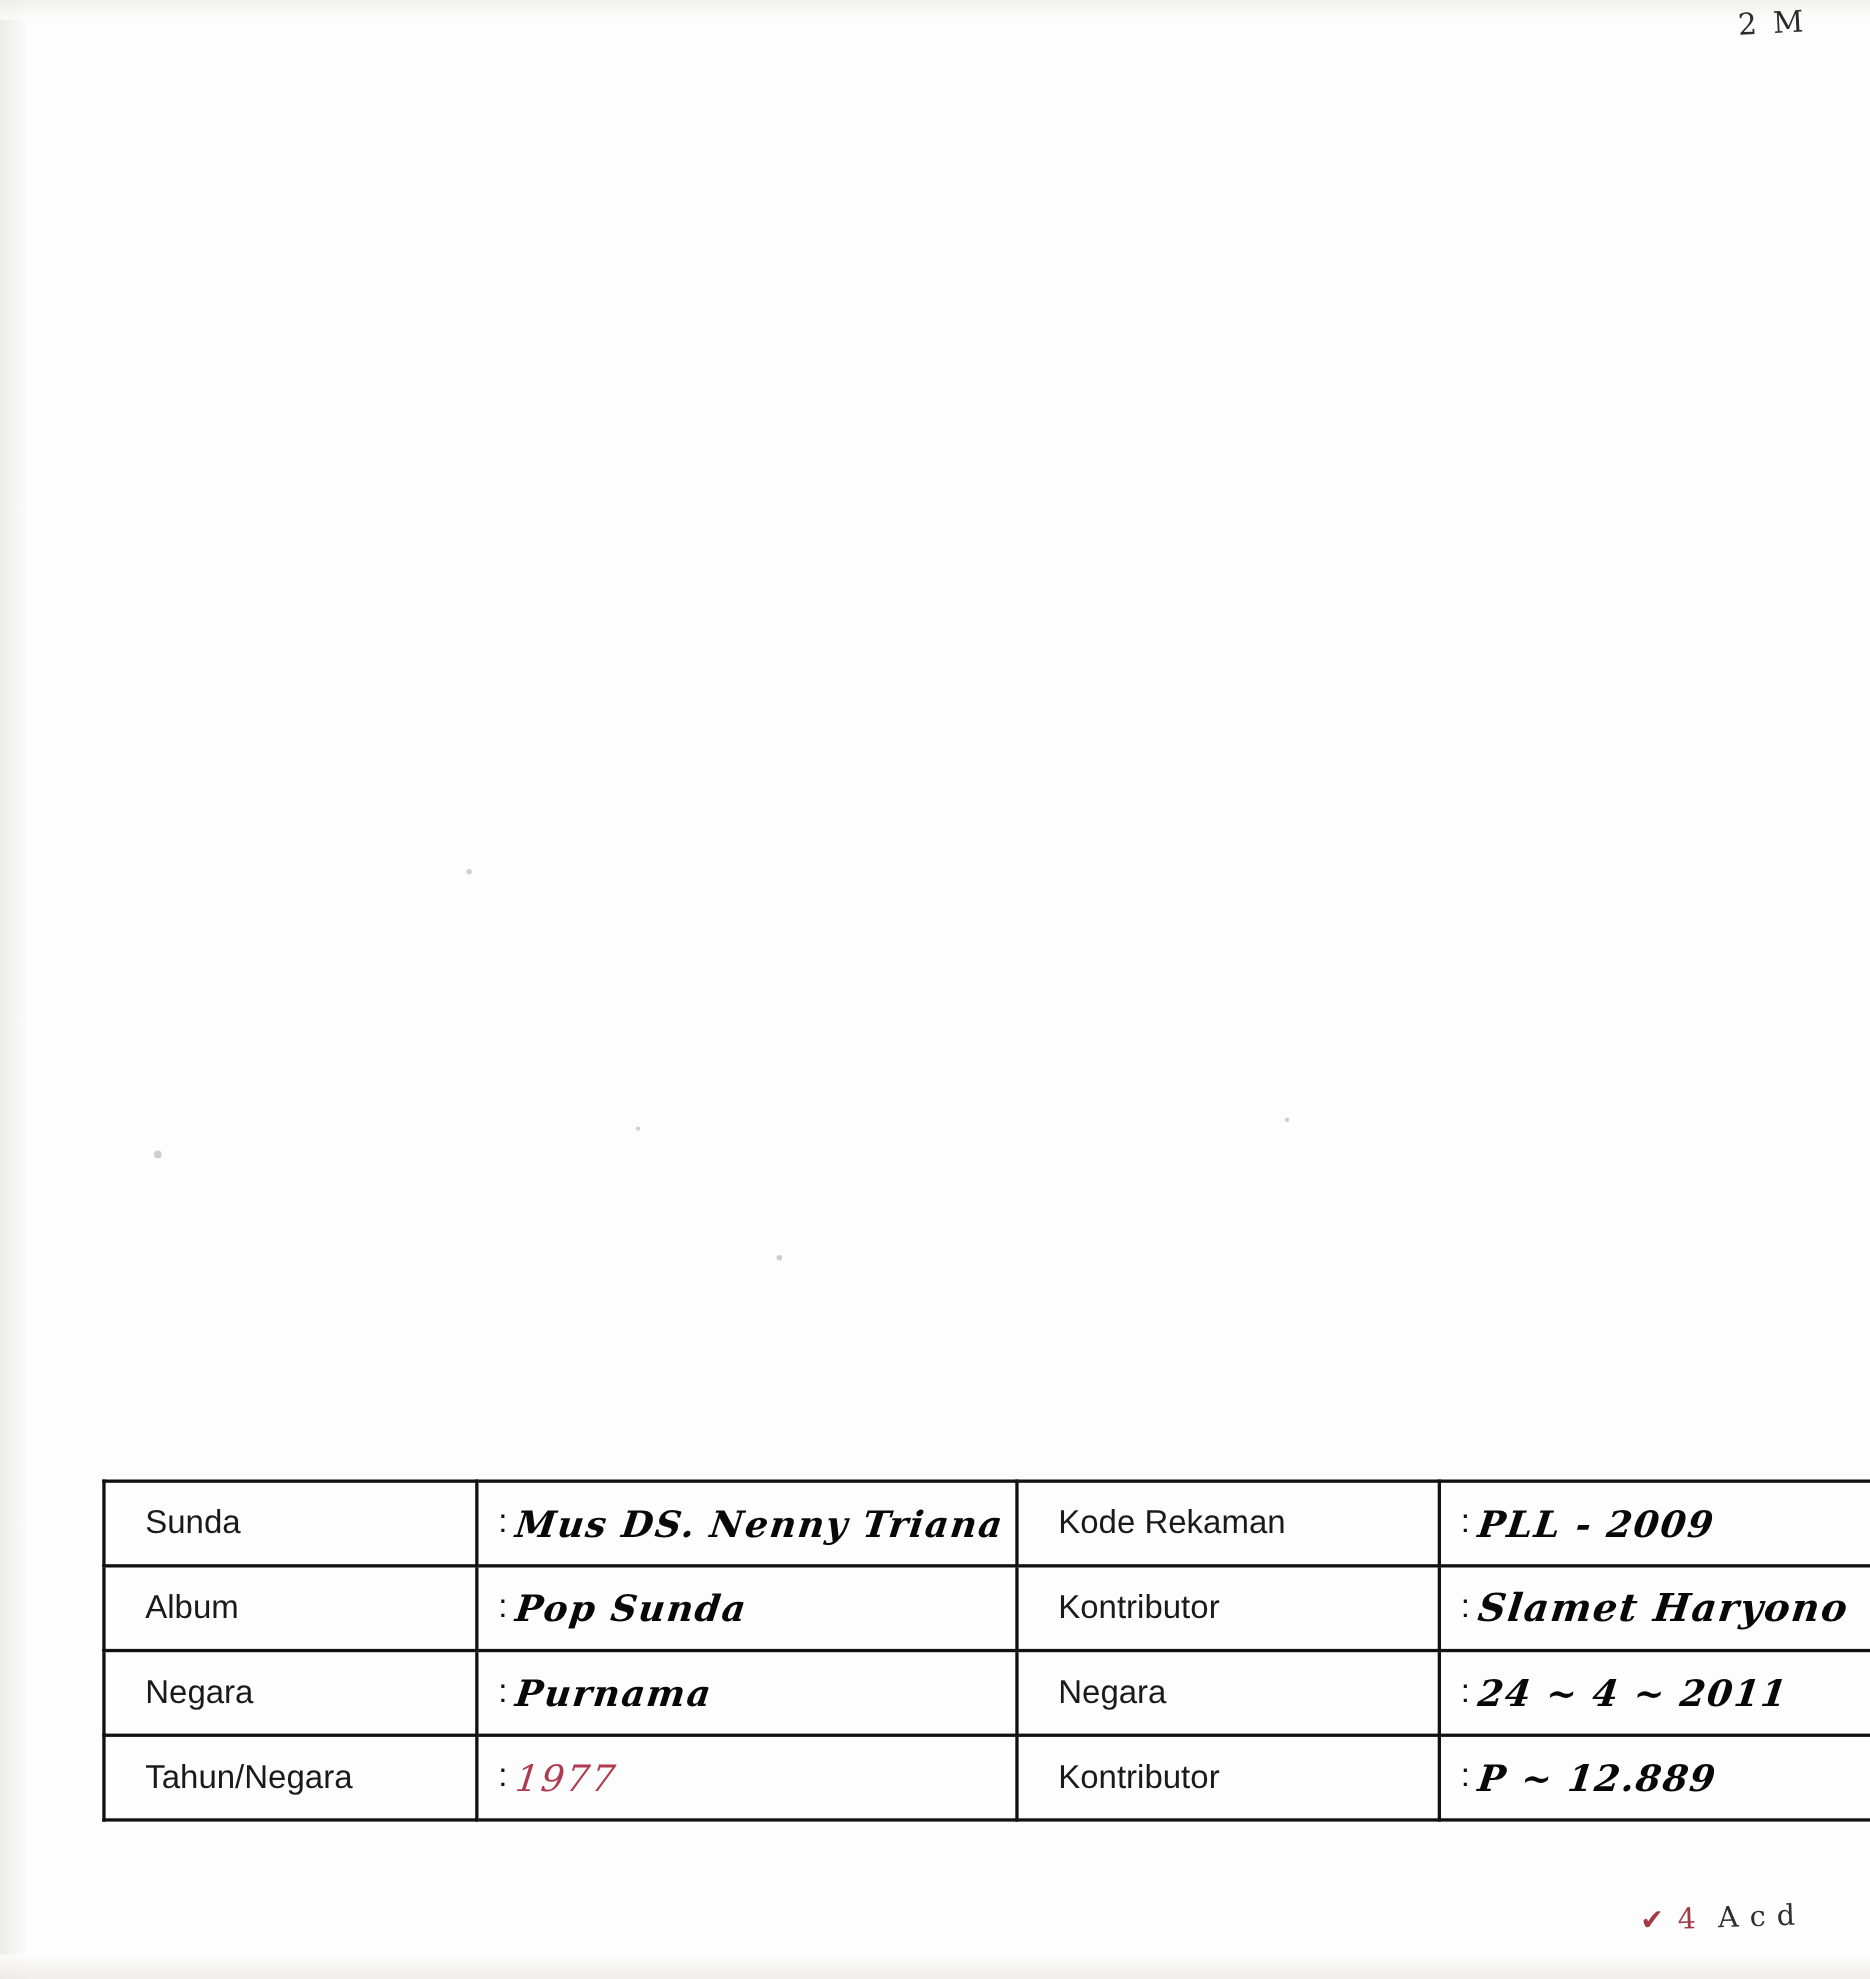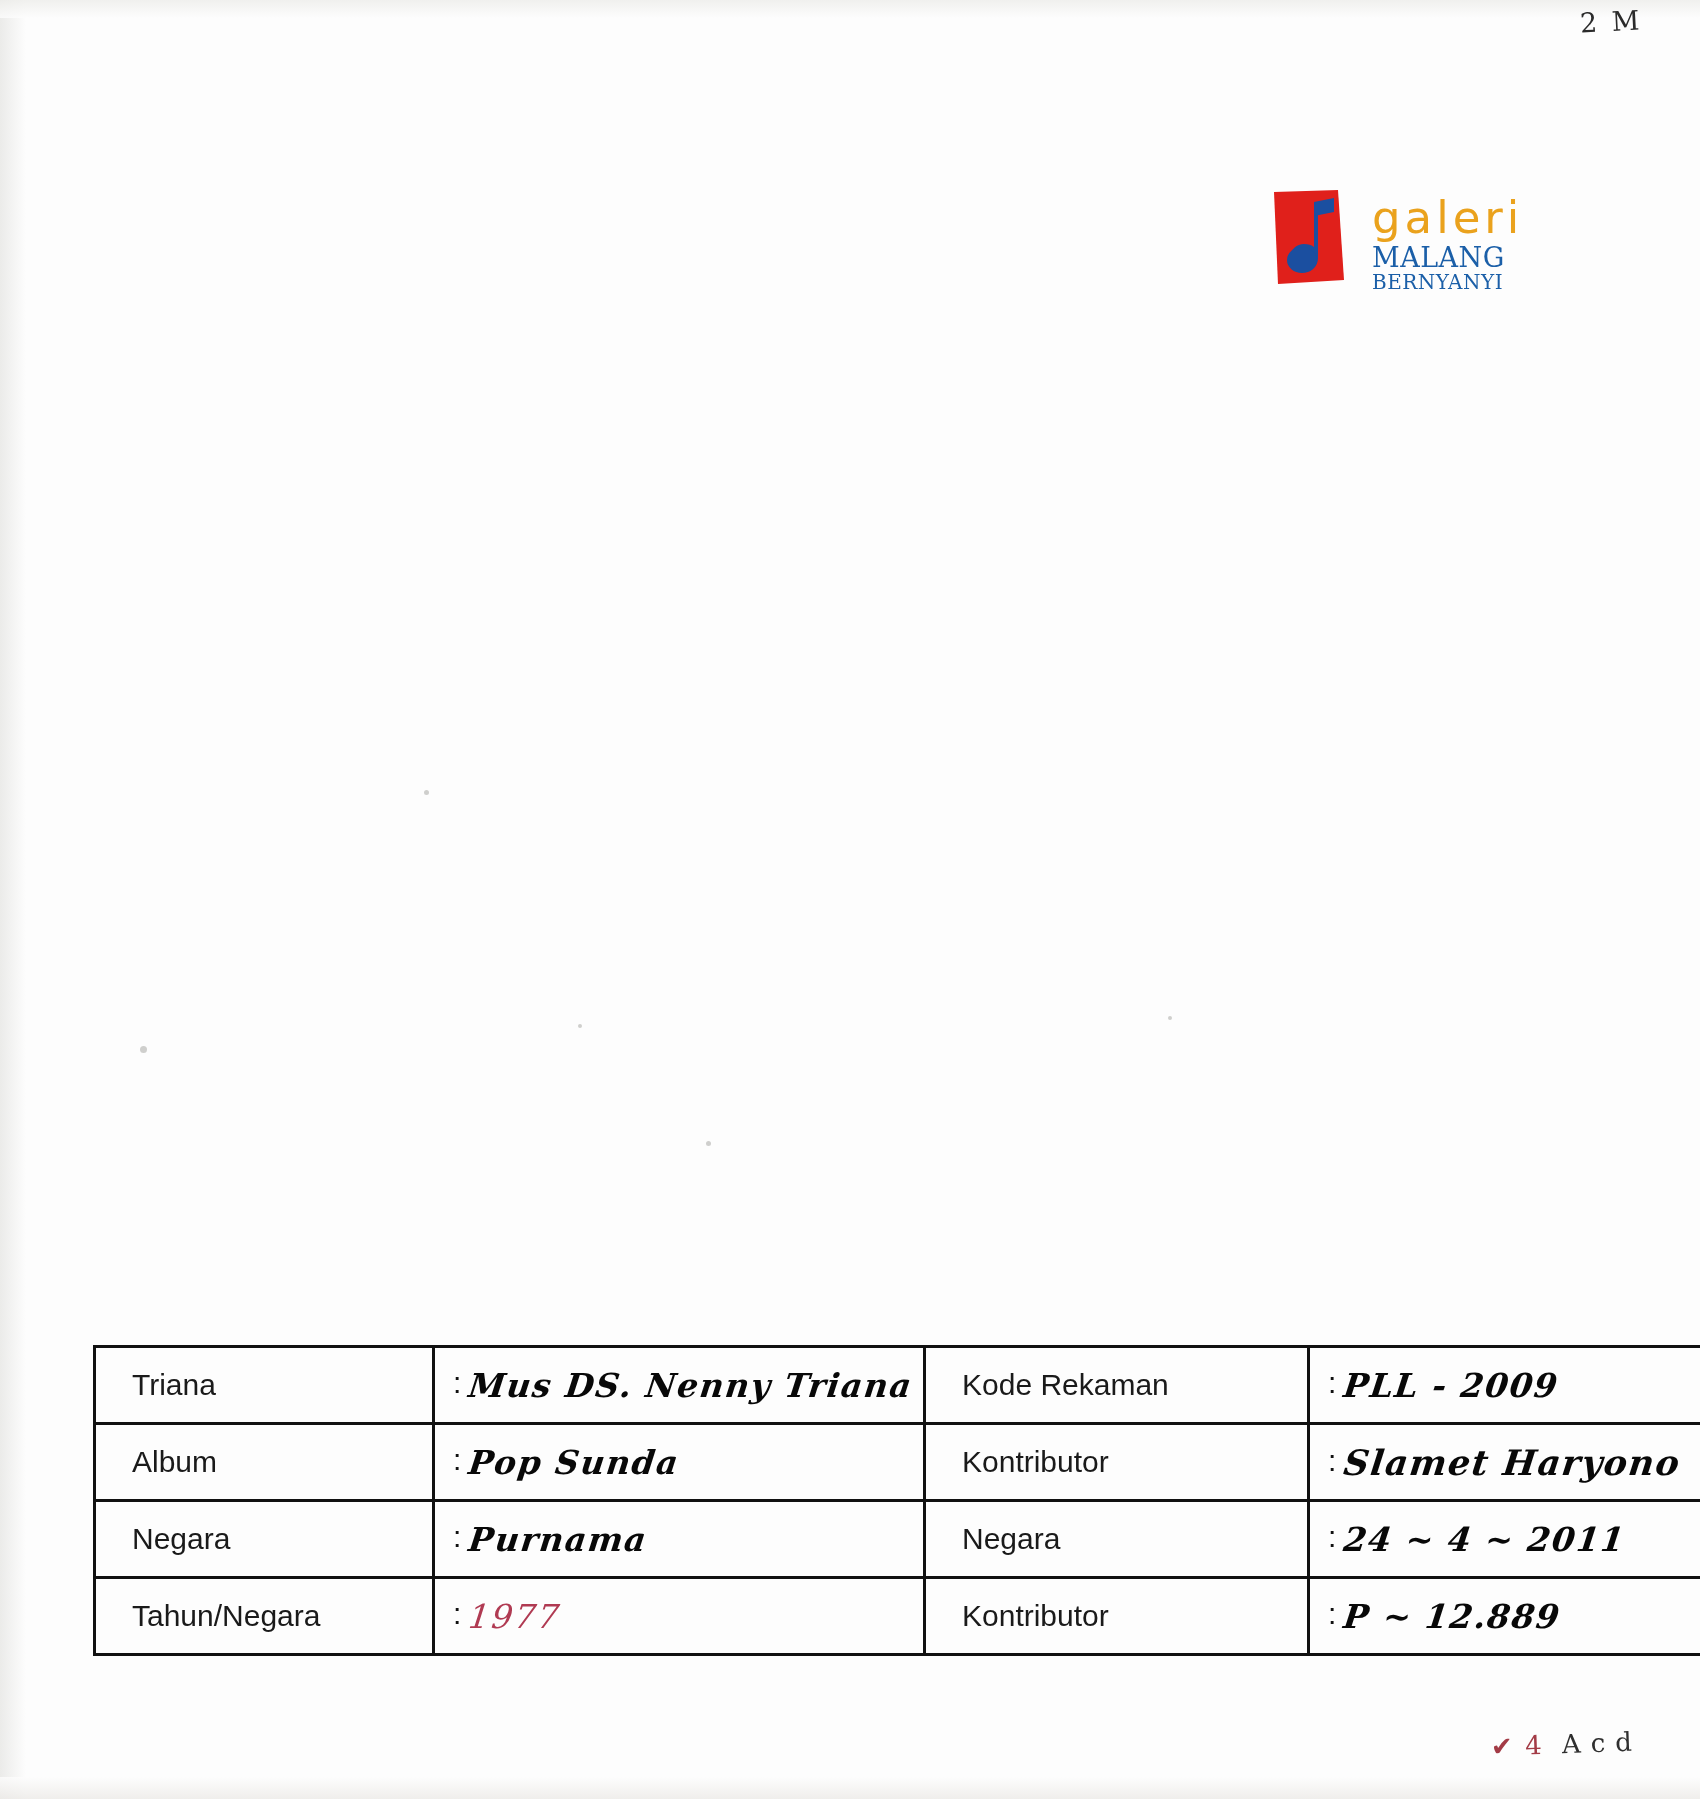--- a/index.html
+++ b/index.html
@@ -198,40 +198,25 @@
   <div id="scan-edge-bottom"></div>
 
   <div id="top-annotation">2 M</div>
 
   <div class="speck" style="left:140px; top:1046px; width:7px; height:7px;"></div>
   <div class="speck" style="left:424px; top:790px; width:5px; height:5px;"></div>
   <div class="speck" style="left:578px; top:1024px; width:4px; height:4px;"></div>
   <div class="speck" style="left:706px; top:1141px; width:5px; height:5px;"></div>
   <div class="speck" style="left:1168px; top:1016px; width:4px; height:4px;"></div>
 
-  <div id="logo">
-    <div id="logo-mark">
-      <svg width="98" height="108" viewBox="0 0 98 108" xmlns="http://www.w3.org/2000/svg">
-        <path d="M6 4 L70 2 L76 92 L10 96 Z" fill="#e0201b"></path>
-        <path d="M50 16 L50 70 C50 78 44 84 36 84 C28 84 22 78 22 70 C22 62 28 56 36 56 C40 56 44 57 46 59 L46 22 Z" fill="#1b4fa0"></path>
-        <path d="M46 14 L66 10 L66 24 L46 28 Z" fill="#1b4fa0"></path>
-        <ellipse cx="34" cy="72" rx="15" ry="13" fill="#1b4fa0"></ellipse>
-      </svg>
-    </div>
-    <div id="logo-text">
-      <div class="logo-galeri">galeri</div>
-      <div class="logo-malang">MALANG</div>
-      <div class="logo-bernyanyi">BERNYANYI</div>
-    </div>
-  </div>
 
   <table id="meta-table">
     <tbody>
       <tr>
-        <td class="lbl c1">Triana</td>
+        <td class="lbl c1">Sunda</td>
         <td class="val c2">
           <span class="colon">:</span><span class="hand">Mus DS. Nenny Triana</span>
         </td>
         <td class="lbl c3">Kode Rekaman</td>
         <td class="val c4">
           <span class="colon">:</span><span class="hand">PLL - 2009</span>
         </td>
       </tr>
       <tr>
         <td class="lbl c1">Album</td>

